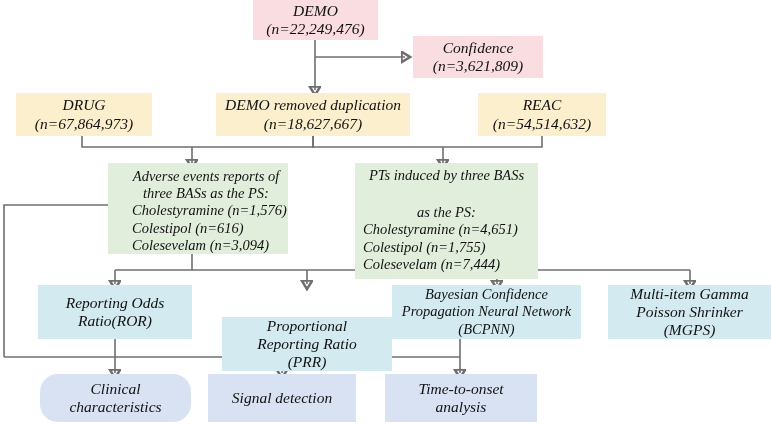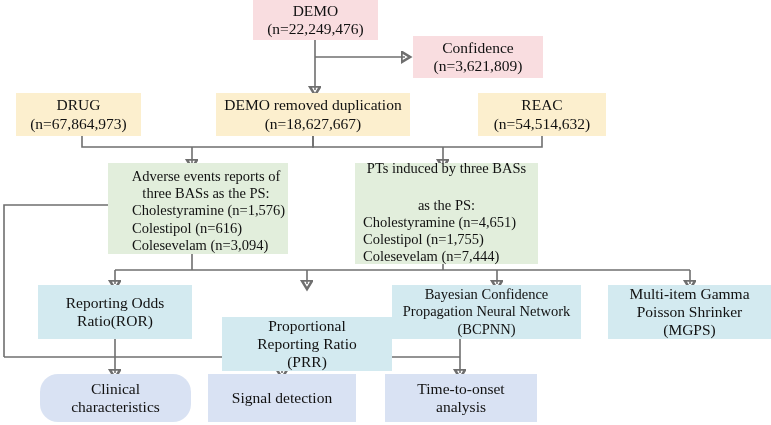--- a/index.html
+++ b/index.html
@@ -1,19 +1,19 @@
 <!DOCTYPE html>
 <html><head>
 <meta charset="utf-8">
 <style>
   html,body{margin:0;padding:0;background:#ffffff;}
   #canvas{position:relative;width:771px;height:425px;background:#ffffff;
           font-family:"Liberation Serif","DejaVu Serif",serif;overflow:hidden;}
   .box{position:absolute;box-sizing:border-box;display:flex;flex-direction:column;
-       align-items:center;justify-content:center;color:#111111;line-height:1.18;}
+       align-items:center;justify-content:center;color:#111111;line-height:1.18;font-style:italic;}
   .box .ln{display:block;white-space:nowrap;}
   .c-pink{background:#f9dde0;}
   .c-yellow{background:#fcefce;}
   .c-green{background:#e2eedc;}
   .c-blue{background:#d3eaf0;}
   .c-lav{background:#d9e2f3;}
   .left{align-items:flex-start;}
   svg.wires{position:absolute;left:0;top:0;width:771px;height:425px;overflow:visible;}
   svg.wires line, svg.wires path{stroke:#6f6f6f;stroke-width:1.6;fill:none;}
   .fs16{font-size:15.5px;}
@@ -62,21 +62,21 @@
   <div class="box c-pink fs16" style="left:253px;top:0px;width:125px;height:40px;">
     <span class="ln">DEMO</span>
     <span class="ln">(n=22,249,476)</span>
   </div>
 
   <div class="box c-pink fs16" style="left:413px;top:36px;width:130px;height:42px;">
     <span class="ln">Confidence</span>
     <span class="ln">(n=3,621,809)</span>
   </div>
 
-  <div class="box c-yellow fs16" style="left:16px;top:93px;width:125px;height:43px;">
+  <div class="box c-yellow fs16" style="left:16px;top:93px;width:136px;height:43px;">
     <span class="ln">DRUG</span>
     <span class="ln">(n=67,864,973)</span>
   </div>
 
   <div class="box c-yellow fs16" style="left:216px;top:93px;width:194px;height:43px;">
     <span class="ln">DEMO removed duplication</span>
     <span class="ln">(n=18,627,667)</span>
   </div>
 
   <div class="box c-yellow fs16" style="left:478px;top:93px;width:128px;height:43px;">
@@ -85,21 +85,21 @@
   </div>
 
   <div class="box c-green fs15 left" style="left:108px;top:163px;width:180px;height:91px;padding:5px 8px 0 24px;">
     <span class="ln" style="align-self:center;">Adverse events reports of</span>
     <span class="ln" style="align-self:center;">three BASs as the PS:</span>
     <span class="ln">Cholestyramine (n=1,576)</span>
     <span class="ln">Colestipol (n=616)</span>
     <span class="ln">Colesevelam (n=3,094)</span>
   </div>
 
-  <div class="box c-green fs15 left" style="left:355px;top:163px;width:183px;height:101px;padding:5px 8px 7px 8px;text-align:center;">
+  <div class="box c-green fs15 left" style="left:355px;top:163px;width:183px;height:116px;padding:5px 8px 7px 8px;text-align:center;">
     <span class="ln" style="align-self:center;">PTs induced by three BASs</span>
     <span class="ln" style="align-self:center;margin-top:20px;">as the PS:</span>
     <span class="ln">Cholestyramine (n=4,651)</span>
     <span class="ln">Colestipol (n=1,755)</span>
     <span class="ln">Colesevelam (n=7,444)</span>
   </div>
 
   <div class="box c-blue fs16" style="left:38px;top:285px;width:154px;height:54px;">
     <span class="ln">Reporting Odds</span>
     <span class="ln">Ratio(ROR)</span>

